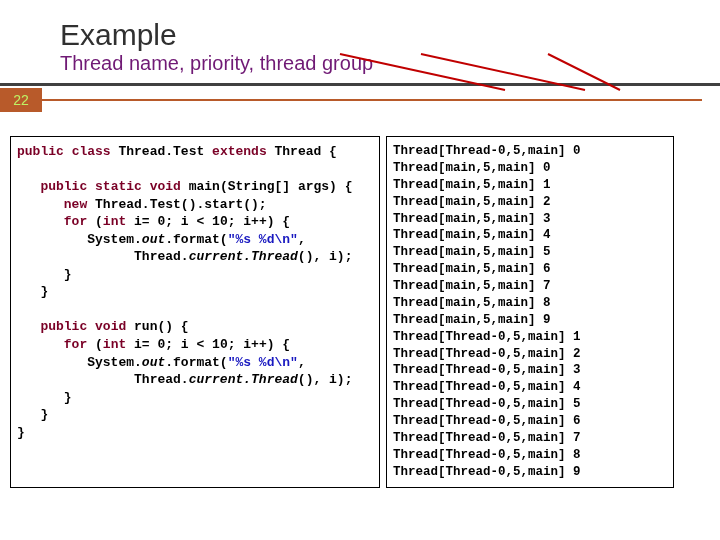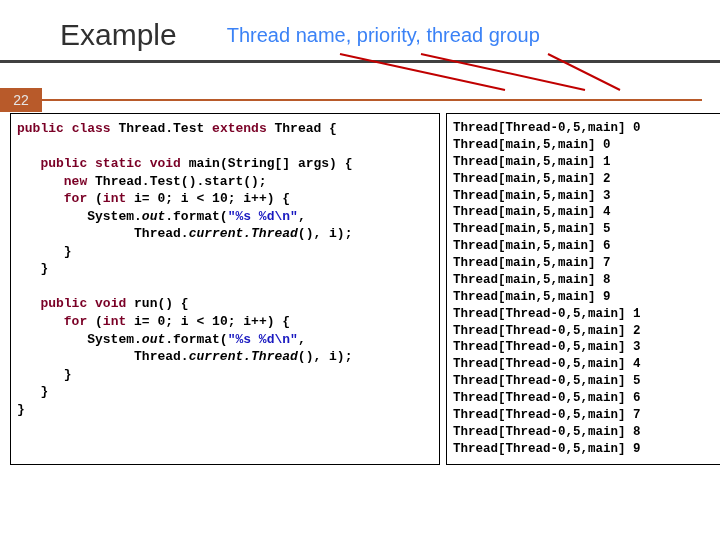--- a/index.html
+++ b/index.html
@@ -6,44 +6,45 @@
   body {
     width: 720px;
     height: 540px;
     background: #fff;
     font-family: Arial, sans-serif;
     position: relative;
     overflow: hidden;
   }
   .header {
     display: flex;
-    align-items: center;
+    align-items: flex-start;
     padding: 18px 30px 8px 60px;
     border-bottom: 3px solid #404040;
+    flex-direction: column;
   }
   .title {
     font-size: 30px;
     color: #303030;
     font-weight: 400;
     flex: 0 0 auto;
     margin-right: 50px;
   }
   .subtitle {
     font-size: 20px;
-    color: #3b82f6;
+    color: #701a75;
     font-weight: 400;
   }
   .page-badge {
     position: absolute;
     left: 0;
     top: 88px;
     width: 42px;
     height: 24px;
     background: #b85a2a;
-    color: #e5e5e5;
+    color: #bef264;
     font-size: 14px;
     display: flex;
     align-items: center;
     justify-content: center;
   }
   .badge-line {
     position: absolute;
     left: 42px;
     top: 99px;
     width: 660px;
@@ -59,21 +60,21 @@
   .code-box {
     border: 1.5px solid #000;
     padding: 6px 6px;
     font-family: "Courier New", monospace;
     font-size: 13px;
     line-height: 1.35;
     white-space: pre;
     flex: 0 0 auto;
   }
   .code-left {
-    width: 430px;
+    width: 370px;
   }
   .code-right {
     width: 288px;
     font-size: 12.5px;
   }
   .kw { font-weight: bold; color: #7a0026; }
   .typ { font-weight: bold; color: #000; }
   .fn { font-style: italic; font-weight: bold; }
   .str { color: #1818c0; font-weight: bold; }
   .annotation-lines {

